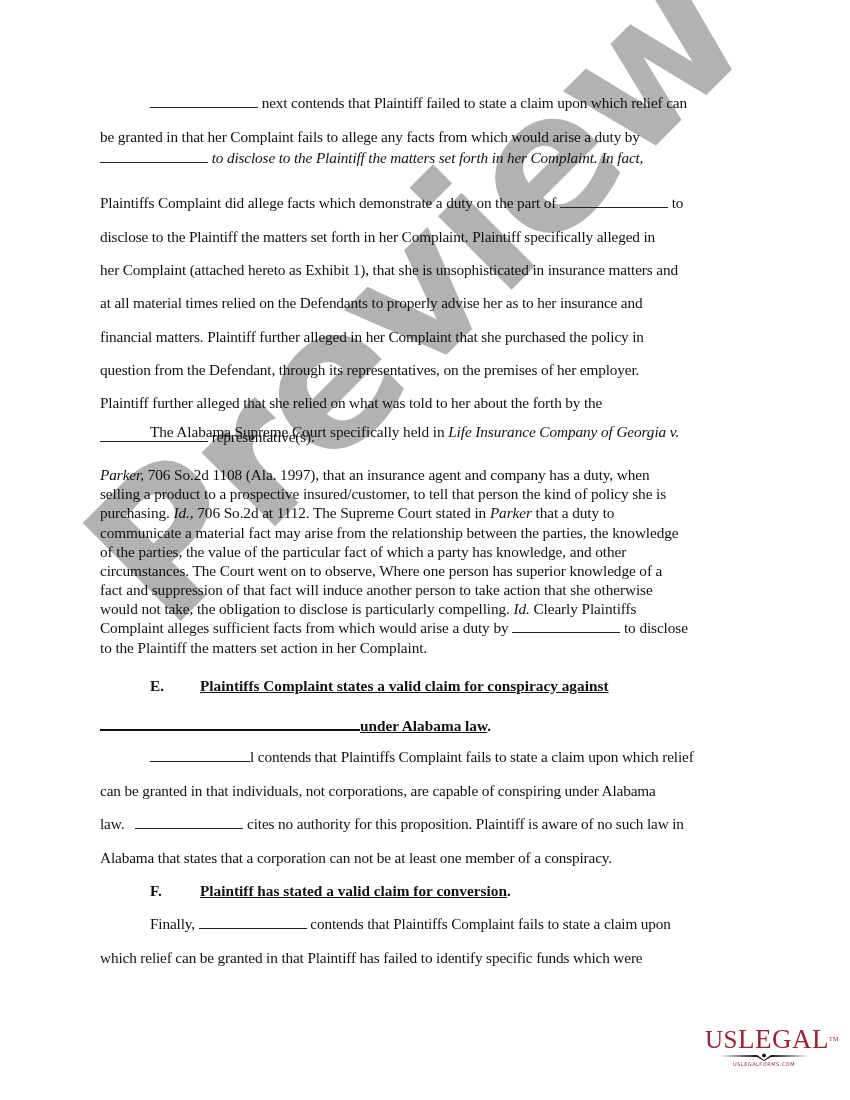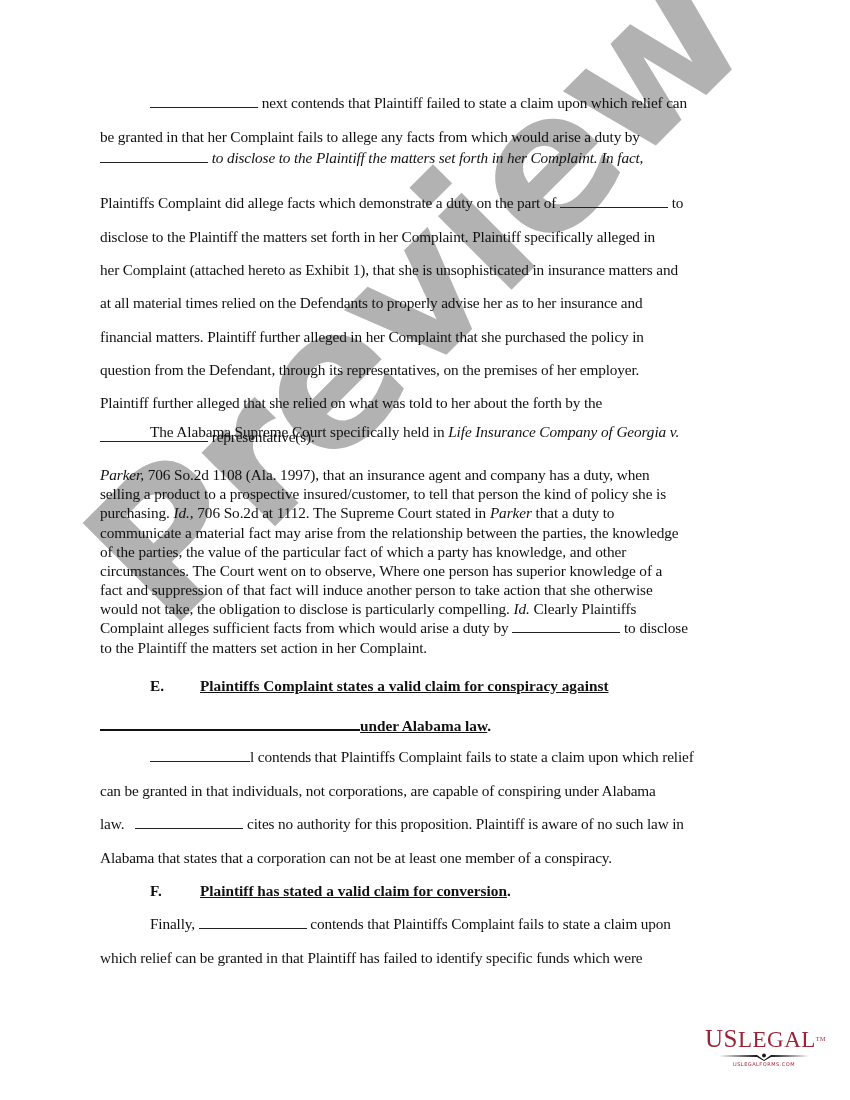--- a/index.html
+++ b/index.html
@@ -18,21 +18,21 @@
     position: absolute; left: 55px; top: 520px;
     font-family: "DejaVu Sans", sans-serif; font-weight: bold;
     font-size: 190px; color: #a8a8a8; opacity: 0.88;
     transform: rotate(-45deg); transform-origin: 0 0;
     letter-spacing: -4px; mix-blend-mode: multiply; pointer-events: none;
     white-space: nowrap; line-height: 1;
   }
   .text-layer { position: absolute; inset: 0; z-index: 2; }
   .logo { position: absolute; left: 705px; top: 1026px; width: 118px; height: 42px; z-index: 3; text-align: center; }
   .logo-main { font-family: "Liberation Serif", serif; font-size: 25px; color: #9b2335; letter-spacing: 0.5px; line-height: 26px; }
-  .logo-main .small { font-size: 23px; }
+  .logo-main .small { font-size: 27px; }
   .logo-tm { font-size: 6px; vertical-align: top; color: #9b2335; }
   .logo-wing { display: block; margin: 0 auto; }
   .logo-url { font-family: "DejaVu Sans", sans-serif; font-size: 5px; color: #9b2335; letter-spacing: 0.5px; line-height: 6px; }
 </style>
 </head>
 <body>
 
 <div class="page">
 
   <div class="watermark">Preview</div>

